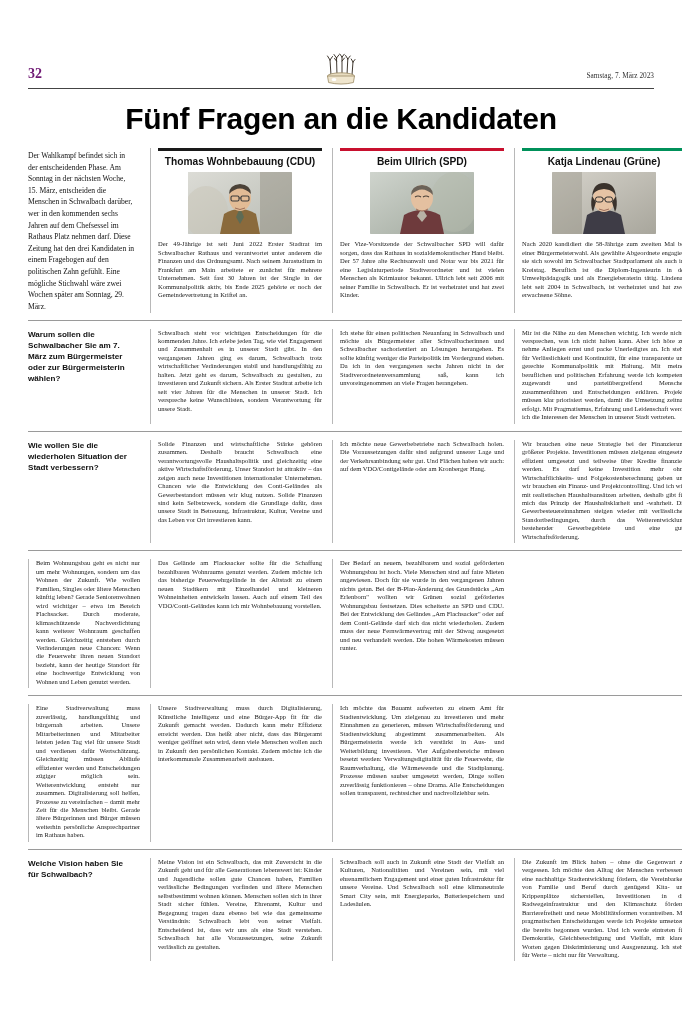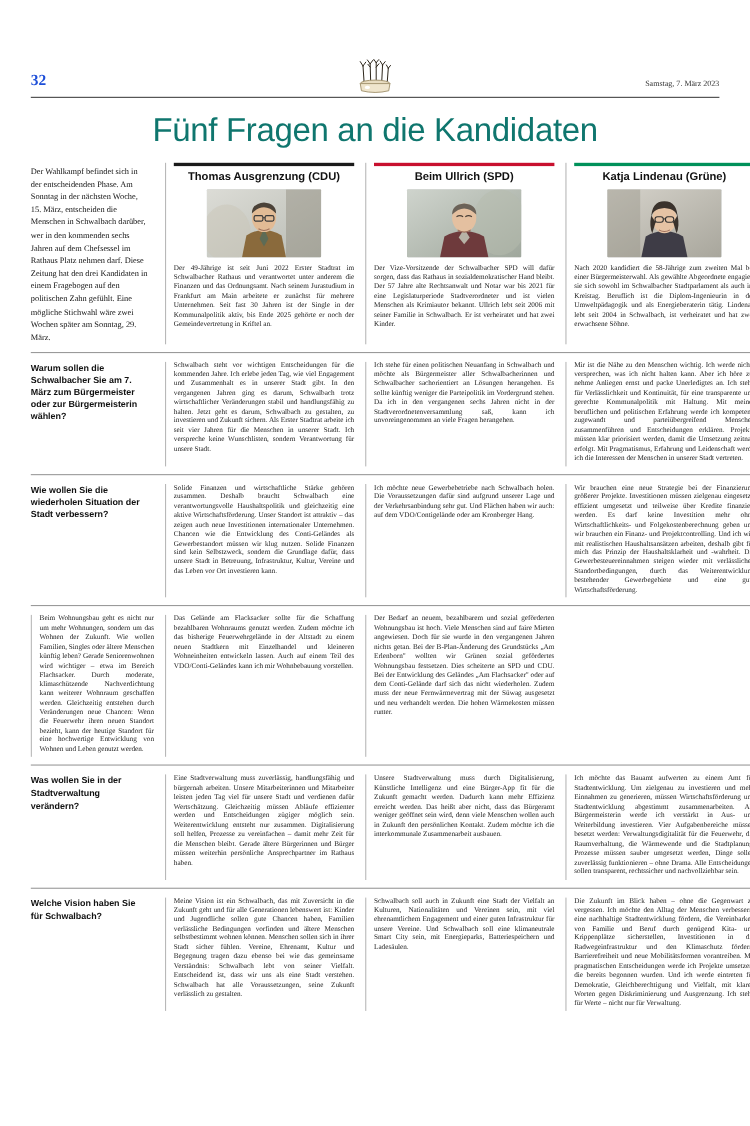--- a/index.html
+++ b/index.html
@@ -31,21 +31,21 @@
     display: flex;
     align-items: flex-end;
   }
   .page-number {
     font-family: "Liberation Serif", serif;
     font-weight: bold;
     font-size: 14px;
     line-height: 1;
     padding-bottom: 3px;
     padding-right: 12px;
-    color: #1d4ed8;
+    color: #701a75;
   }
   .section-title {
     font-family: "Liberation Serif", serif;
     font-weight: bold;
     font-size: 25px;
     letter-spacing: 0.6px;
     line-height: 1;
     padding-bottom: 1px;
     color: #111;
   }
@@ -67,25 +67,25 @@
   }
   .masthead-rule {
     margin: 4px 28px 0 28px;
     border-top: 1.1px solid #444;
   }
 
   
   .headline {
     text-align: center;
     font-family: "Liberation Sans", sans-serif;
-    font-weight: normal;
+    font-weight: bold;
     font-size: 30px;
     letter-spacing: -0.3px;
     margin: 13px 28px 12px 28px;
-    color: #0f766e;
+    color: #000000;
   }
 
   
   .grid {
     margin: 0 28px;
     display: grid;
     grid-template-columns: 112px 172px 172px 172px;
     column-gap: 10px;
   }
   .col-rule {
@@ -204,21 +204,21 @@
   <div class="masthead-rule"></div>
 
   <h1 class="headline">Fünf Fragen an die Kandidaten</h1>
 
   <div class="grid">
 
     <div class="intro">Der Wahlkampf befindet sich in der entscheidenden Phase. Am Sonntag in der nächsten Woche, 15. März, entscheiden die Menschen in Schwalbach darüber, wer in den kommenden sechs Jahren auf dem Chefsessel im Rathaus Platz nehmen darf. Diese Zeitung hat den drei Kandidaten in einem Fragebogen auf den politischen Zahn gefühlt. Eine mögliche Stichwahl wäre zwei Wochen später am Sonntag, 29. März.</div>
 
     <div class="cand-head cellpad col-rule">
       <div class="cand-bar" style="background:#1a1a1a"></div>
-      <div class="cand-name">Thomas Ausgrenzung (CDU)</div>
+      <div class="cand-name">Thomas Wohnbebauung (CDU)</div>
       <div class="cand-photo">
         <svg viewBox="0 0 104 62" width="104" height="62" aria-hidden="true">
           <defs>
             <linearGradient id="bg1" x1="0" y1="0" x2="1" y2="1">
               <stop offset="0" stop-color="#dcdcd6"></stop>
                 <stop offset="1" stop-color="#b9bcb4"></stop>
             </linearGradient>
           </defs>
           <rect width="104" height="62" fill="url(#bg1)"></rect>
           <ellipse cx="18" cy="40" rx="22" ry="26" fill="#c9c6b8" opacity="0.5"></ellipse>
@@ -299,21 +299,20 @@
     <div class="answer cellpad col-rule">Solide Finanzen und wirtschaftliche Stärke gehören zusammen. Deshalb braucht Schwalbach eine verantwortungsvolle Haushaltspolitik und gleichzeitig eine aktive Wirtschaftsförderung. Unser Standort ist attraktiv – das zeigen auch neue Investitionen internationaler Unternehmen. Chancen wie die Entwicklung des Conti-Geländes als Gewerbestandort müssen wir klug nutzen. Solide Finanzen sind kein Selbstzweck, sondern die Grundlage dafür, dass unsere Stadt in Betreuung, Infrastruktur, Kultur, Vereine und das Leben vor Ort investieren kann.</div>
     <div class="answer cellpad col-rule">Ich möchte neue Gewerbebetriebe nach Schwalbach holen. Die Voraussetzungen dafür sind aufgrund unserer Lage und der Verkehrsanbindung sehr gut. Und Flächen haben wir auch: auf dem VDO/Contigelände oder am Kronberger Hang.</div>
     <div class="answer cellpad col-rule">Wir brauchen eine neue Strategie bei der Finanzierung größerer Projekte. Investitionen müssen zielgenau eingesetzt, effizient umgesetzt und teilweise über Kredite finanziert werden. Es darf keine Investition mehr ohne Wirtschaftlichkeits- und Folgekostenberechnung geben und wir brauchen ein Finanz- und Projektcontrolling. Und ich will mit realistischen Haushaltsansätzen arbeiten, deshalb gibt für mich das Prinzip der Haushaltsklarheit und -wahrheit. Die Gewerbesteuereinnahmen steigen wieder mit verlässlichen Standortbedingungen, durch das Weiterentwicklung bestehender Gewerbegebiete und eine gute Wirtschaftsförderung.</div>
 
     <div class="rowline"></div>
     <div class="answer cellpad col-rule">Beim Wohnungsbau geht es nicht nur um mehr Wohnungen, sondern um das Wohnen der Zukunft. Wie wollen Familien, Singles oder ältere Menschen künftig leben? Gerade Seniorenwohnen wird wichtiger – etwa im Bereich Flachsacker. Durch moderate, klimaschützende Nachverdichtung kann weiterer Wohnraum geschaffen werden. Gleichzeitig entstehen durch Veränderungen neue Chancen: Wenn die Feuerwehr ihren neuen Standort bezieht, kann der heutige Standort für eine hochwertige Entwicklung von Wohnen und Leben genutzt werden.</div>
     <div class="answer cellpad col-rule">Das Gelände am Flacksacker sollte für die Schaffung bezahlbaren Wohnraums genutzt werden. Zudem möchte ich das bisherige Feuerwehrgelände in der Altstadt zu einem neuen Stadtkern mit Einzelhandel und kleineren Wohneinheiten entwickeln lassen. Auch auf einem Teil des VDO/Conti-Geländes kann ich mir Wohnbebauung vorstellen.</div>
     <div class="answer cellpad col-rule">Der Bedarf an neuem, bezahlbarem und sozial geförderten Wohnungsbau ist hoch. Viele Menschen sind auf faire Mieten angewiesen. Doch für sie wurde in den vergangenen Jahren nichts getan. Bei der B-Plan-Änderung des Grundstücks „Am Erlenborn" wollten wir Grünen sozial gefördertes Wohnungsbau festsetzen. Dies scheiterte an SPD und CDU. Bei der Entwicklung des Geländes „Am Flachsacker" oder auf dem Conti-Gelände darf sich das nicht wiederholen. Zudem muss der neue Fernwärmevertrag mit der Süwag ausgesetzt und neu verhandelt werden. Die hohen Wärmekosten müssen runter.</div>
 
     <div class="rowline"></div>
-    <div class="question">Was wollen Sie in der Stadtverwaltung verändern?</div>
     <div class="answer cellpad col-rule">Eine Stadtverwaltung muss zuverlässig, handlungsfähig und bürgernah arbeiten. Unsere Mitarbeiterinnen und Mitarbeiter leisten jeden Tag viel für unsere Stadt und verdienen dafür Wertschätzung. Gleichzeitig müssen Abläufe effizienter werden und Entscheidungen zügiger möglich sein. Weiterentwicklung entsteht nur zusammen. Digitalisierung soll helfen, Prozesse zu vereinfachen – damit mehr Zeit für die Menschen bleibt. Gerade ältere Bürgerinnen und Bürger müssen weiterhin persönliche Ansprechpartner im Rathaus haben.</div>
     <div class="answer cellpad col-rule">Unsere Stadtverwaltung muss durch Digitalisierung, Künstliche Intelligenz und eine Bürger-App fit für die Zukunft gemacht werden. Dadurch kann mehr Effizienz erreicht werden. Das heißt aber nicht, dass das Bürgeramt weniger geöffnet sein wird, denn viele Menschen wollen auch in Zukunft den persönlichen Kontakt. Zudem möchte ich die interkommunale Zusammenarbeit ausbauen.</div>
     <div class="answer cellpad col-rule">Ich möchte das Bauamt aufwerten zu einem Amt für Stadtentwicklung. Um zielgenau zu investieren und mehr Einnahmen zu generieren, müssen Wirtschaftsförderung und Stadtentwicklung abgestimmt zusammenarbeiten. Als Bürgermeisterin werde ich verstärkt in Aus- und Weiterbildung investieren. Vier Aufgabenbereiche müssen besetzt werden: Verwaltungsdigitalität für die Feuerwehr, die Raumverhaltung, die Wärmewende und die Stadtplanung. Prozesse müssen sauber umgesetzt werden, Dinge sollen zuverlässig funktionieren – ohne Drama. Alle Entscheidungen sollen transparent, rechtssicher und nachvollziehbar sein.</div>
 
     <div class="rowline"></div>
     <div class="question">Welche Vision haben Sie für Schwalbach?</div>
     <div class="answer cellpad col-rule">Meine Vision ist ein Schwalbach, das mit Zuversicht in die Zukunft geht und für alle Generationen lebenswert ist: Kinder und Jugendliche sollen gute Chancen haben, Familien verlässliche Bedingungen vorfinden und ältere Menschen selbstbestimmt wohnen können. Menschen sollen sich in ihrer Stadt sicher fühlen. Vereine, Ehrenamt, Kultur und Begegnung tragen dazu ebenso bei wie das gemeinsame Verständnis: Schwalbach lebt von seiner Vielfalt. Entscheidend ist, dass wir uns als eine Stadt verstehen. Schwalbach hat alle Voraussetzungen, seine Zukunft verlässlich zu gestalten.</div>
     <div class="answer cellpad col-rule">Schwalbach soll auch in Zukunft eine Stadt der Vielfalt an Kulturen, Nationalitäten und Vereinen sein, mit viel ehrenamtlichem Engagement und einer guten Infrastruktur für unsere Vereine. Und Schwalbach soll eine klimaneutrale Smart City sein, mit Energieparks, Batteriespeichern und Ladesäulen.</div>
     <div class="answer cellpad col-rule">Die Zukunft im Blick haben – ohne die Gegenwart zu vergessen. Ich möchte den Alltag der Menschen verbessern, eine nachhaltige Stadtentwicklung fördern, die Vereinbarkeit von Familie und Beruf durch genügend Kita- und Krippenplätze sicherstellen, Investitionen in die Radwegeinfrastruktur und den Klimaschutz fördern, Barrierefreiheit und neue Mobilitätsformen vorantreiben. Mit pragmatischen Entscheidungen werde ich Projekte umsetzen, die bereits begonnen wurden. Und ich werde eintreten für Demokratie, Gleichberechtigung und Vielfalt, mit klaren Worten gegen Diskriminierung und Ausgrenzung. Ich stehe für Werte – nicht nur für Verwaltung.</div>
 

